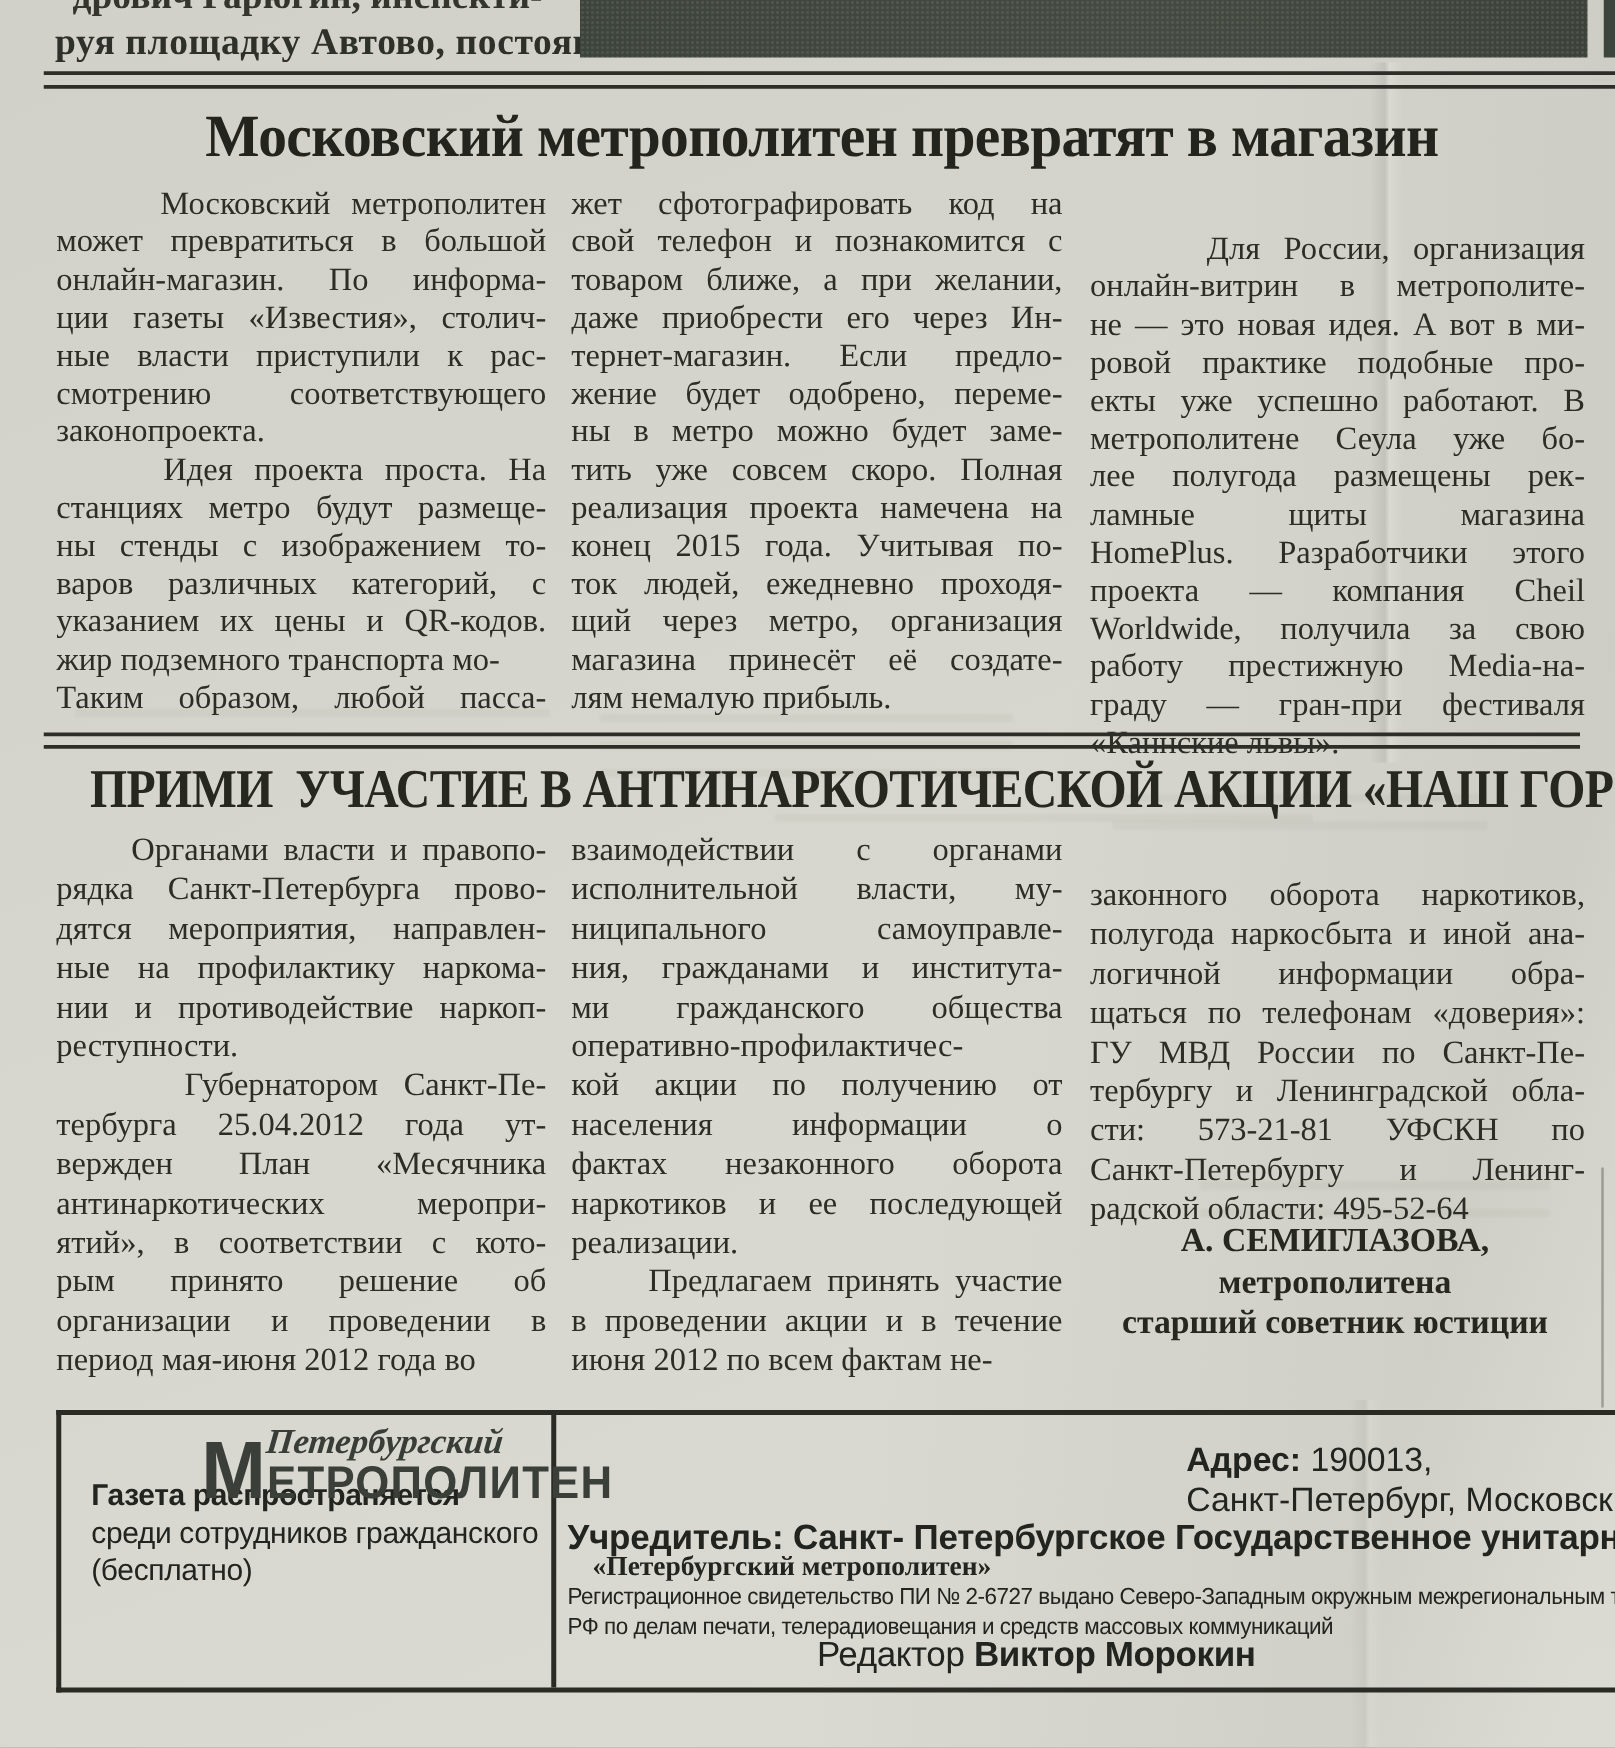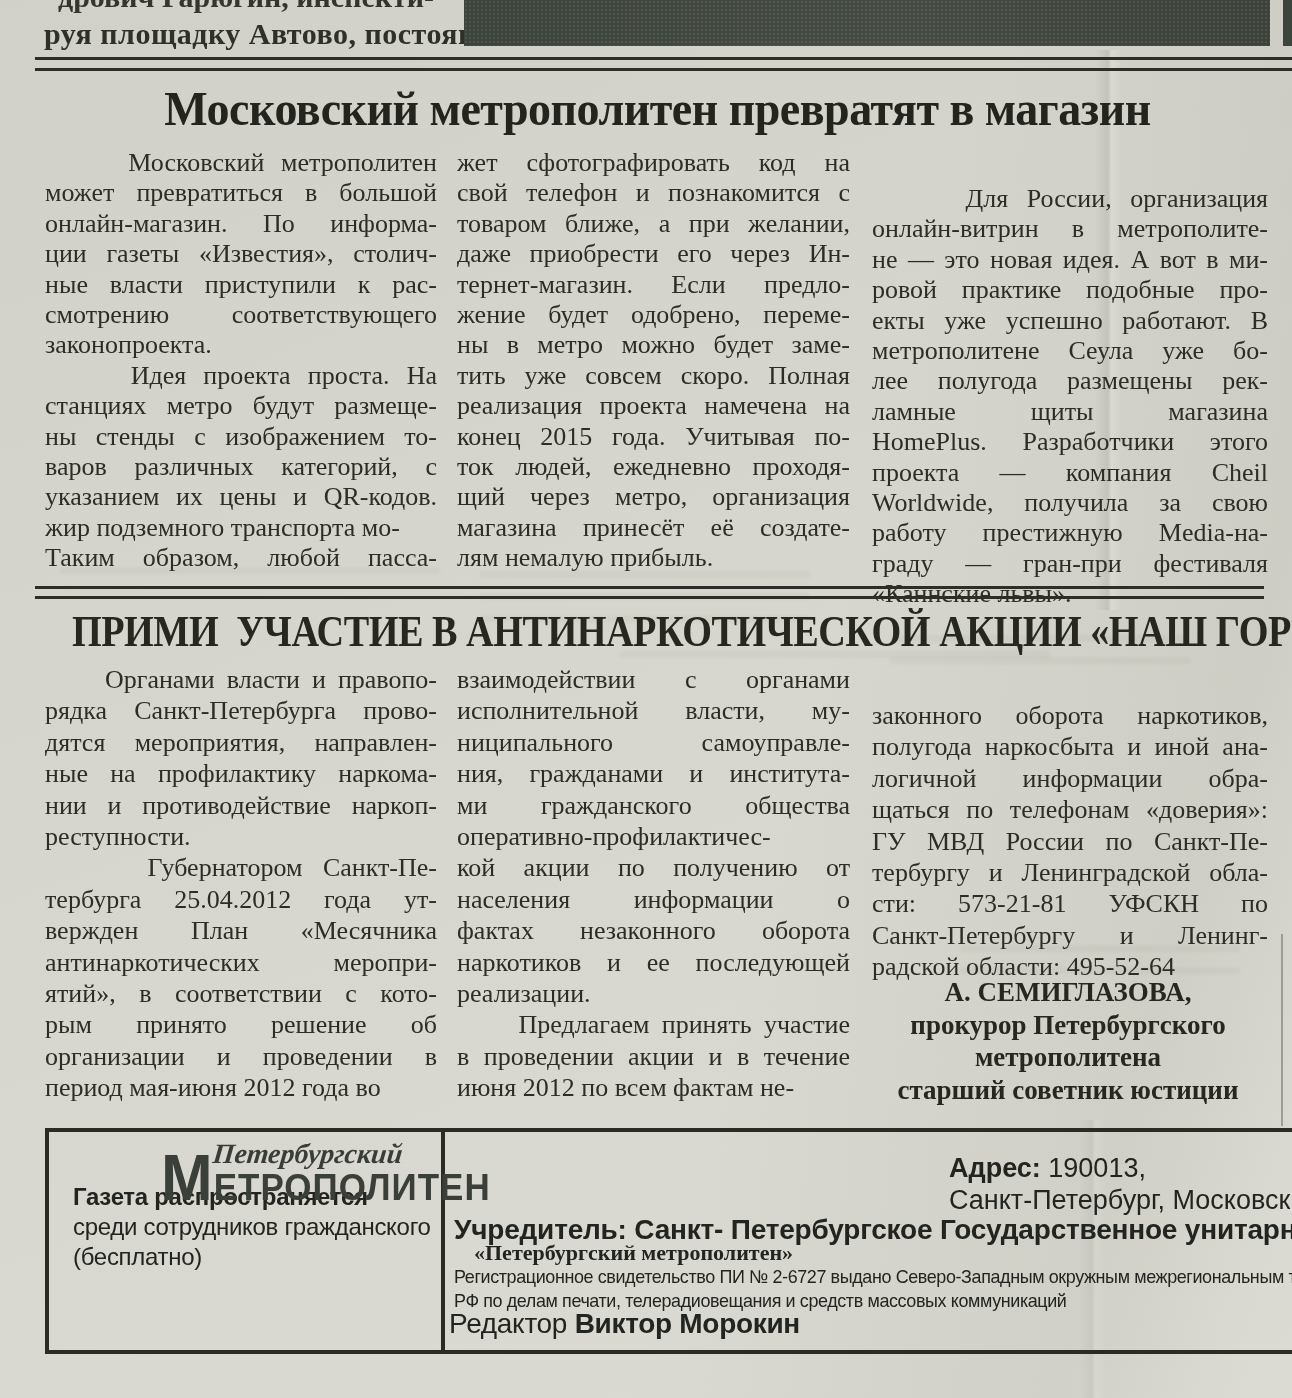--- a/index.html
+++ b/index.html
@@ -64,21 +64,21 @@
   .logo-script{position:absolute; left:52px; top:0; font-family:"Liberation Serif", serif;
     font-style:italic; font-weight:bold; font-size:28px; color:#383d37; transform:skewX(-6deg); white-space:nowrap;}
   .logo-word{position:absolute; left:0; top:14px; font-weight:bold; font-size:35px; line-height:52px;
     letter-spacing:1px; color:#3a3f39; transform:scaleY(1.05); white-space:nowrap;}
   .logo-word::first-letter{font-size:62px;}
   .addr{position:absolute; left:900px; top:20px; font-size:27px; line-height:32px; white-space:nowrap;}
   .founder1{position:absolute; left:405px; top:82px; font-size:28px; white-space:nowrap; letter-spacing:-.2px;}
   .founder2{position:absolute; left:425px; top:108px; font-size:22px; white-space:nowrap;font-family:Liberation Serif, serif;}
   .reg{position:absolute; left:405px; font-size:18.5px; white-space:nowrap; letter-spacing:-.4px; transform:scaleX(.97); transform-origin:left;}
   .reg1{top:134px;} .reg2{top:158px;}
-  .editor{position:absolute; left:400px; top:176px; width:760px; font-size:28px; letter-spacing:-.3px;}
+  .editor{position:absolute; left:400px; top:176px; width:760px; text-align:center; font-size:28px; letter-spacing:-.3px;}
 </style>
 </head>
 <body>
 
 <div class="page">
 
   <div class="crease v" style="left:1096px; top:50px; height:560px;"></div>
   <div class="crease v" style="left:1080px; top:1120px; height:278px; opacity:.6;"></div>
   <div class="smudge" style="left:60px; top:552px; width:380px; height:38px;"></div>
   <div class="smudge" style="left:480px; top:556px; width:330px; height:80px;"></div>
@@ -188,21 +188,20 @@
       <div class="ln">логичной информации обра-</div>
       <div class="ln">щаться по телефонам «доверия»:</div>
       <div class="ln">ГУ МВД России по Санкт-Пе-</div>
       <div class="ln">тербургу и Ленинградской обла-</div>
       <div class="ln">сти: 573-21-81 УФСКН по</div>
       <div class="ln">Санкт-Петербургу и Ленинг-</div>
       <div class="ln last">радской области: 495-52-64</div>
     </div>
   <div class="sig">
       <div class="ln">А. СЕМИГЛАЗОВА,</div>
-      <div class="ln">прокурор Петербургского</div>
       <div class="ln">метрополитена</div>
       <div class="ln last">старший советник юстиции</div>
     </div>
   <div class="pageedge"></div>
 
   <div class="footer">
     <div class="fdivider"></div>
 
     <div class="dist">
       <div class="b">Газета распространяется</div>

